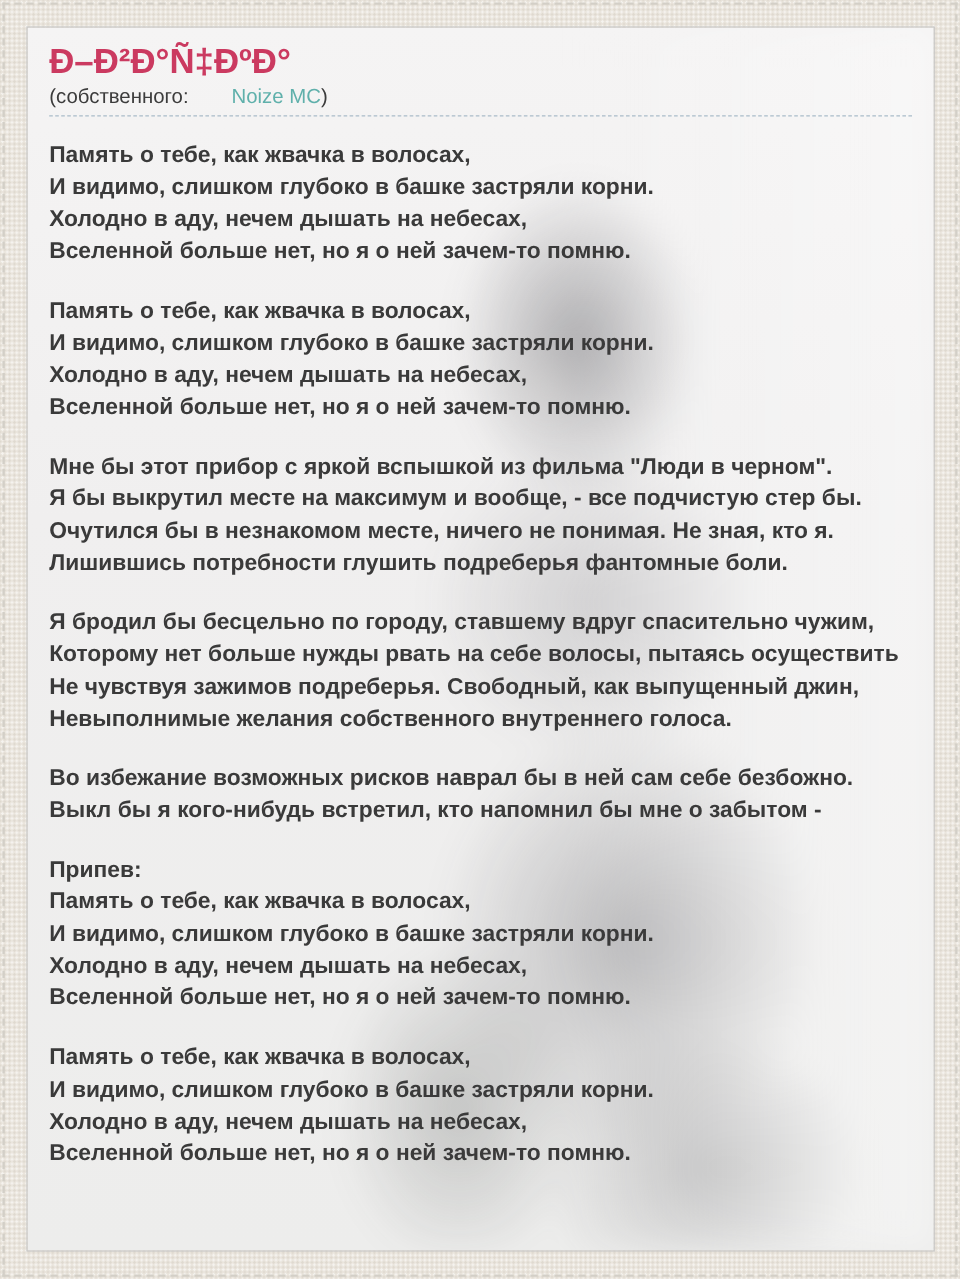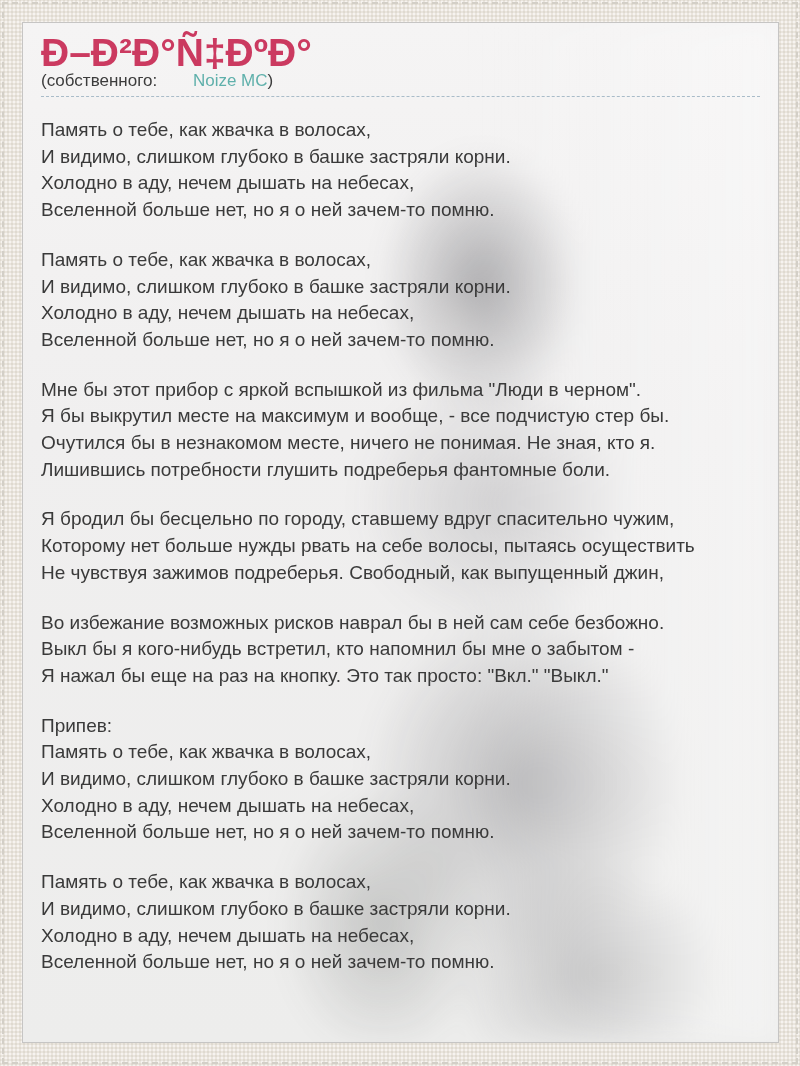--- a/index.html
+++ b/index.html
@@ -50,21 +50,21 @@
     filter: blur(12px);
     z-index: 0;
   }
   .content {
     position: relative;
     z-index: 1;
     padding: 13px 18px 0 18px;
   }
   h1.song-title {
     margin: 0 0 2px 0;
-    font-size: 39px;
+    font-size: 29px;
     line-height: 33px;
     font-weight: bold;
     color: #cb3a60;
   }
   .subtitle {
     font-size: 17px;
     line-height: 20px;
     color: #3c3c3c;
     padding-bottom: 5px;
     border-bottom: 1px dashed #a9bcc9;
@@ -73,20 +73,21 @@
     color: #5fb0ab;
     text-decoration: none;
     cursor: pointer;
     margin-left: 31px;
   }
   .lyrics {
     margin-top: 20px;
     font-size: 19px;
     line-height: 26.7px;
     color: #3a3a3a;
+    font-weight: bold;
   }
   .stanza {
     margin: 0 0 23px 0;
     padding: 0;
   }
   .line { display: block; }
 </style>
 </head>
 <body>
 
@@ -121,26 +122,26 @@
         <span class="line">Мне бы этот прибор с яркой вспышкой из фильма "Люди в черном".</span>
         <span class="line">Я бы выкрутил месте на максимум и вообще, - все подчистую стер бы.</span>
         <span class="line">Очутился бы в незнакомом месте, ничего не понимая. Не зная, кто я.</span>
         <span class="line">Лишившись потребности глушить подреберья фантомные боли.</span>
       </p>
 
       <p class="stanza">
         <span class="line">Я бродил бы бесцельно по городу, ставшему вдруг спасительно чужим,</span>
         <span class="line">Которому нет больше нужды рвать на себе волосы, пытаясь осуществить</span>
         <span class="line">Не чувствуя зажимов подреберья. Свободный, как выпущенный джин,</span>
+        <span class="line">Невыполнимые желания собственного внутреннего голоса.</span>
       </p>
 
       <p class="stanza">
         <span class="line">Во избежание возможных рисков наврал бы в ней сам себе безбожно.</span>
         <span class="line">Выкл бы я кого-нибудь встретил, кто напомнил бы мне о забытом -</span>
-        <span class="line">Я нажал бы еще на раз на кнопку. Это так просто: "Вкл." "Выкл."</span>
       </p>
 
       <p class="stanza">
         <span class="line">Припев:</span>
         <span class="line">Память о тебе, как жвачка в волосах,</span>
         <span class="line">И видимо, слишком глубоко в башке застряли корни.</span>
         <span class="line">Холодно в аду, нечем дышать на небесах,</span>
         <span class="line">Вселенной больше нет, но я о ней зачем-то помню.</span>
       </p>
 

